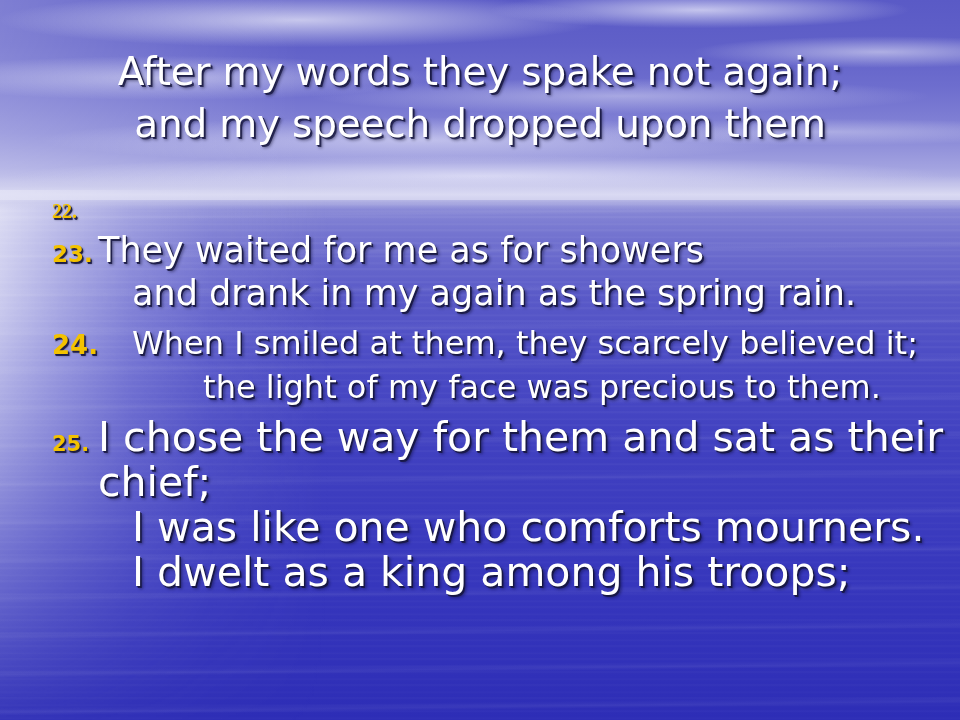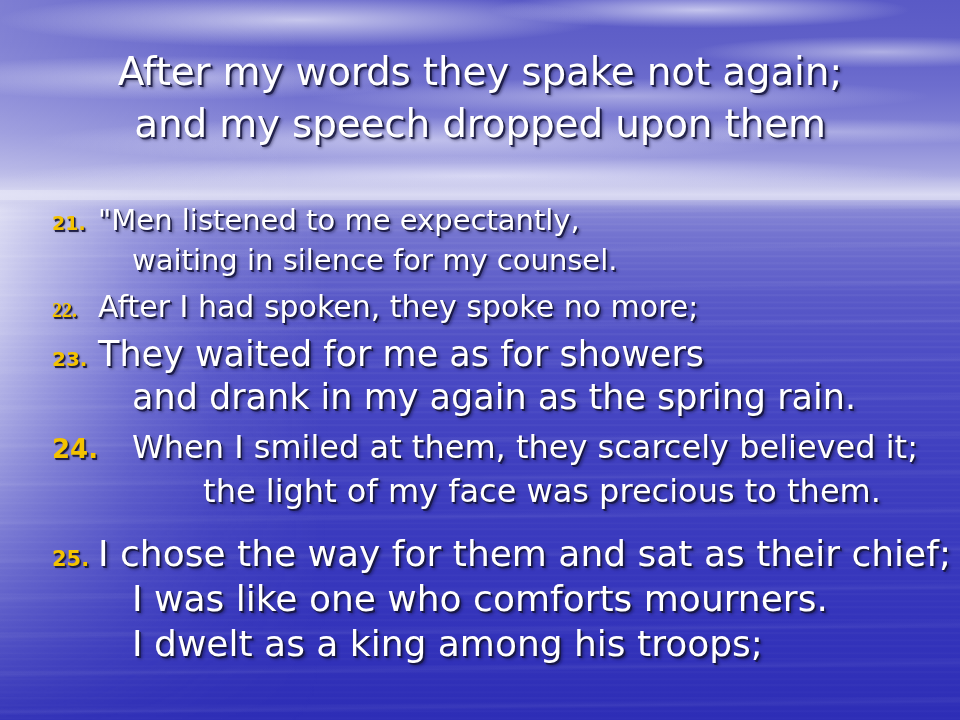--- a/index.html
+++ b/index.html
@@ -188,28 +188,28 @@
   }
   .verse-text .cont { display: block; padding-left: 34px; }
 
   
   .v1 .verse-num { font-size: 19px; }
   .v1 .verse-text { font-size: 29px; line-height: 40px; }
 
   .v2 .verse-num { font-size: 20px; font-family: Liberation Serif, serif; }
   .v2 .verse-text { font-size: 30px; line-height: 41px; }
 
-  .v3 .verse-num { font-size: 20px; }
+  .v3 .verse-num { font-size: 23px; }
   .v3 .verse-text { font-size: 35px; line-height: 43px; }
 
   .v4 .verse-num { font-size: 26px; }
   .v4 .verse-text { font-size: 32px; line-height: 44px; text-align: center; }
 
   .v5 .verse-num { font-size: 21px; }
-  .v5 .verse-text { font-size: 36px; line-height: 45px; margin-top: 12px; }
+  .v5 .verse-text { font-size: 41px; line-height: 45px; }
 </style>
 </head>
 <body>
 
 <div id="slide">
 
   <div class="bg-layer bg-sky"></div>
   <div class="bg-layer bg-clouds"></div>
   <div class="bg-layer bg-skyglow"></div>
   <div class="bg-layer bg-sea"></div>
@@ -218,28 +218,24 @@
   <div class="bg-layer bg-glow"></div>
   <div class="bg-layer bg-horizon"></div>
 
   <div class="content">
 
     <div class="slide-title">After my words they spake not again;
 and my speech dropped upon them</div>
 
     <div class="verse-list">
 
-      <div class="verse v1">
-        <span class="verse-num">21.</span>
-        <span class="verse-text"><span>"Men listened to me expectantly,</span><span class="cont">waiting in silence for my counsel.</span></span>
-      </div>
 
       <div class="verse v2">
         <span class="verse-num">22.</span>
-        <span class="verse-text"><span>After I had spoken, they spoke no more;</span></span>
+        <span class="verse-text"></span>
       </div>
 
       <div class="verse v3">
         <span class="verse-num">23.</span>
         <span class="verse-text"><span>They waited for me as for showers</span><span class="cont">and drank in my again as the spring rain.</span></span>
       </div>
 
       <div class="verse v4">
         <span class="verse-num">24.</span>
         <span class="verse-text"><span>When I smiled at them, they scarcely believed it;</span><span class="cont">the light of my face was precious to them.</span></span>

